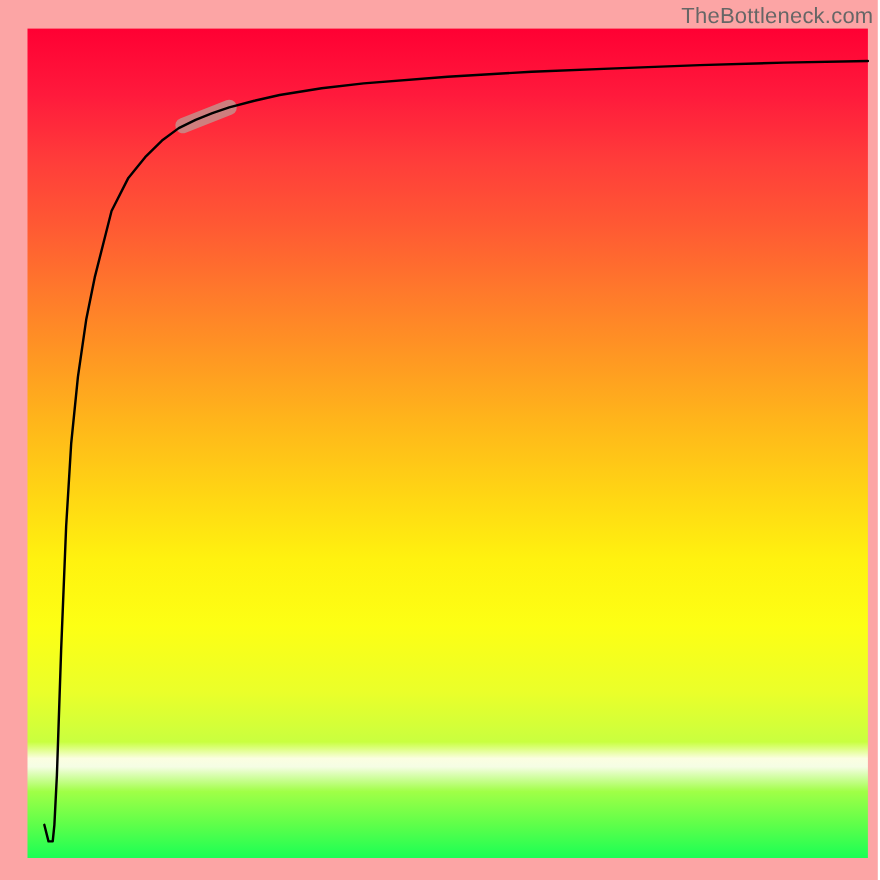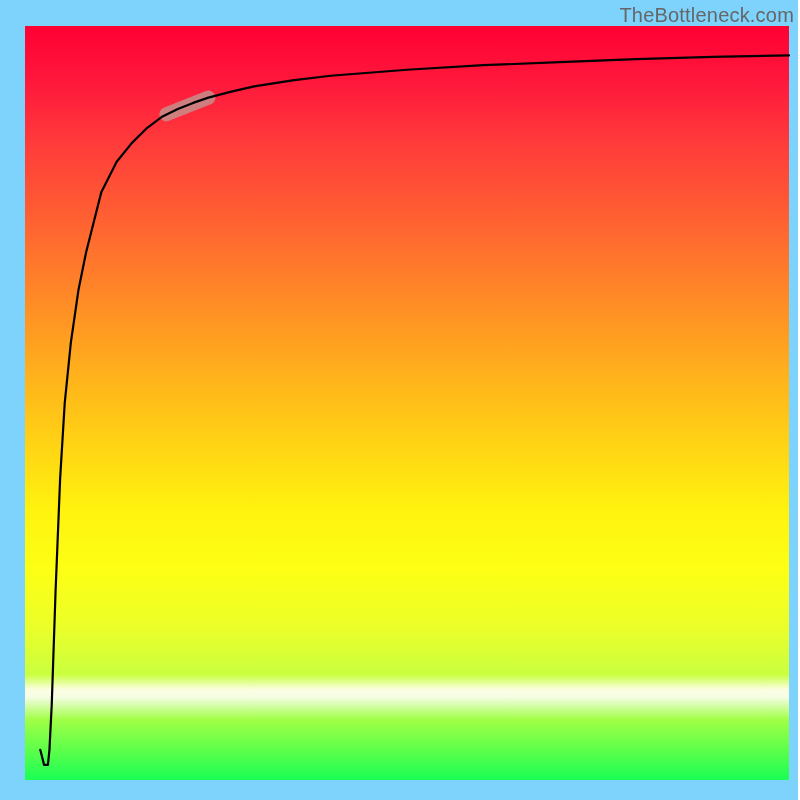--- a/index.html
+++ b/index.html
@@ -7,21 +7,21 @@
     padding: 0;
     width: 800px;
     height: 800px;
     background: #ffffff;
     overflow: hidden;
   }
   .stage {
     position: relative;
     width: 800px;
     height: 800px;
-    background: #7dd3fc;
+    background: #fca5a5;
   }
   .plot-area {
     position: absolute;
     left: 25px;
     top: 26px;
     width: 764px;
     height: 754px;
     
     background: linear-gradient(
       to bottom,

